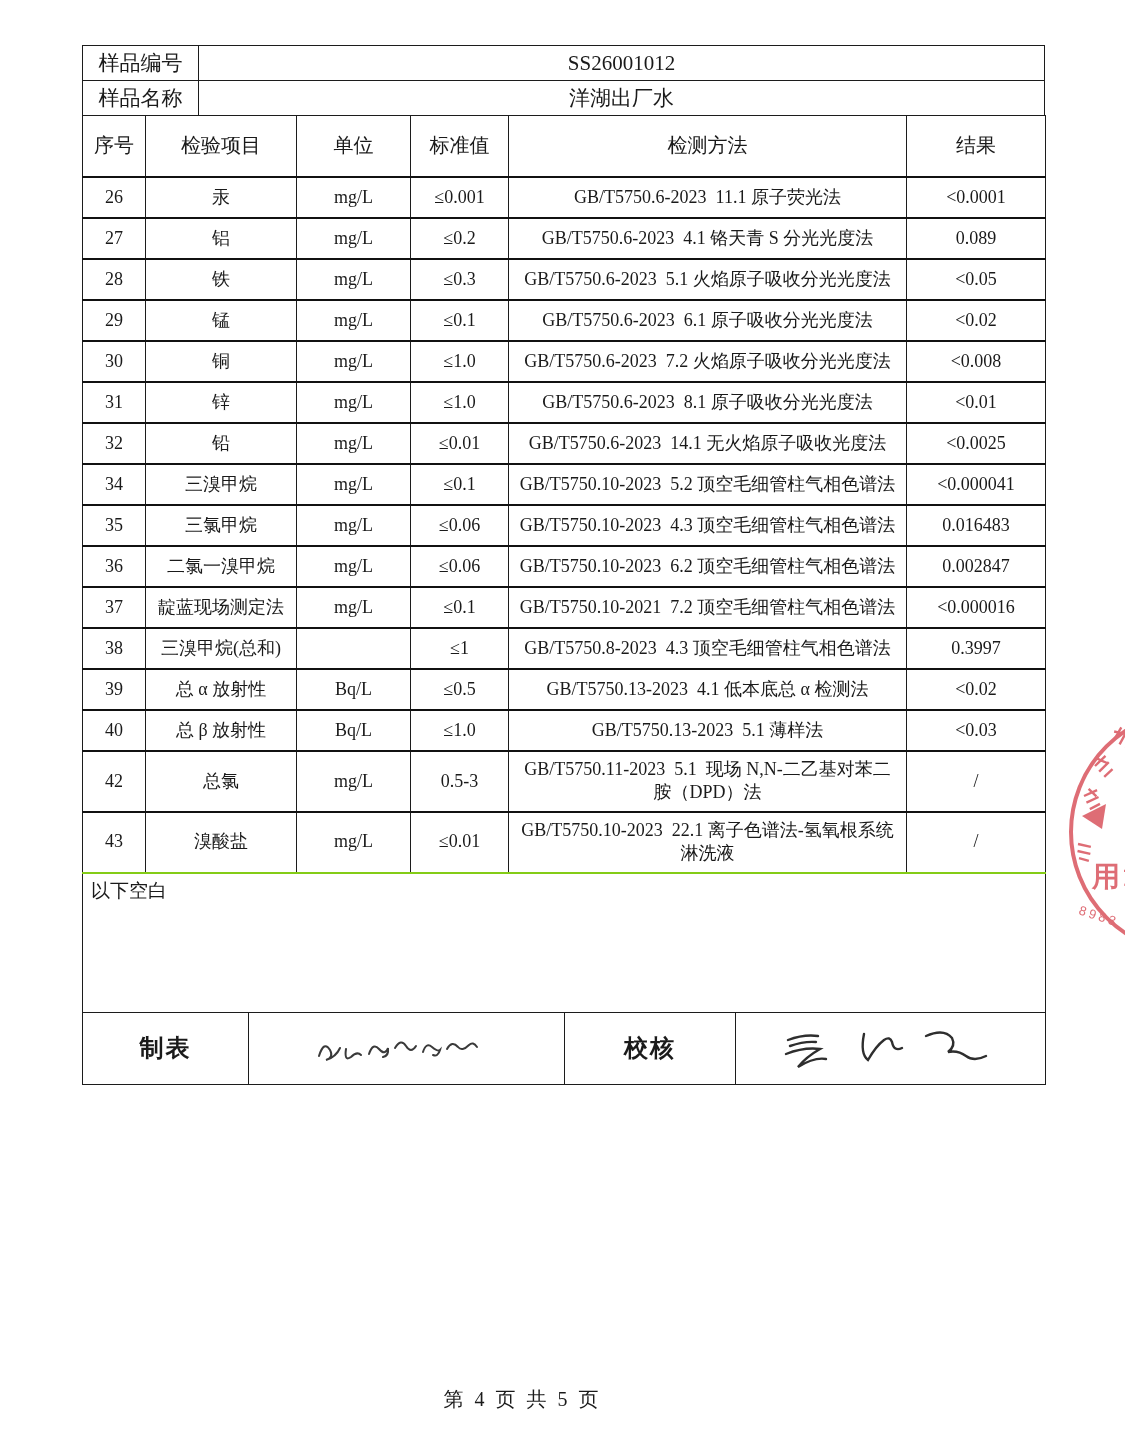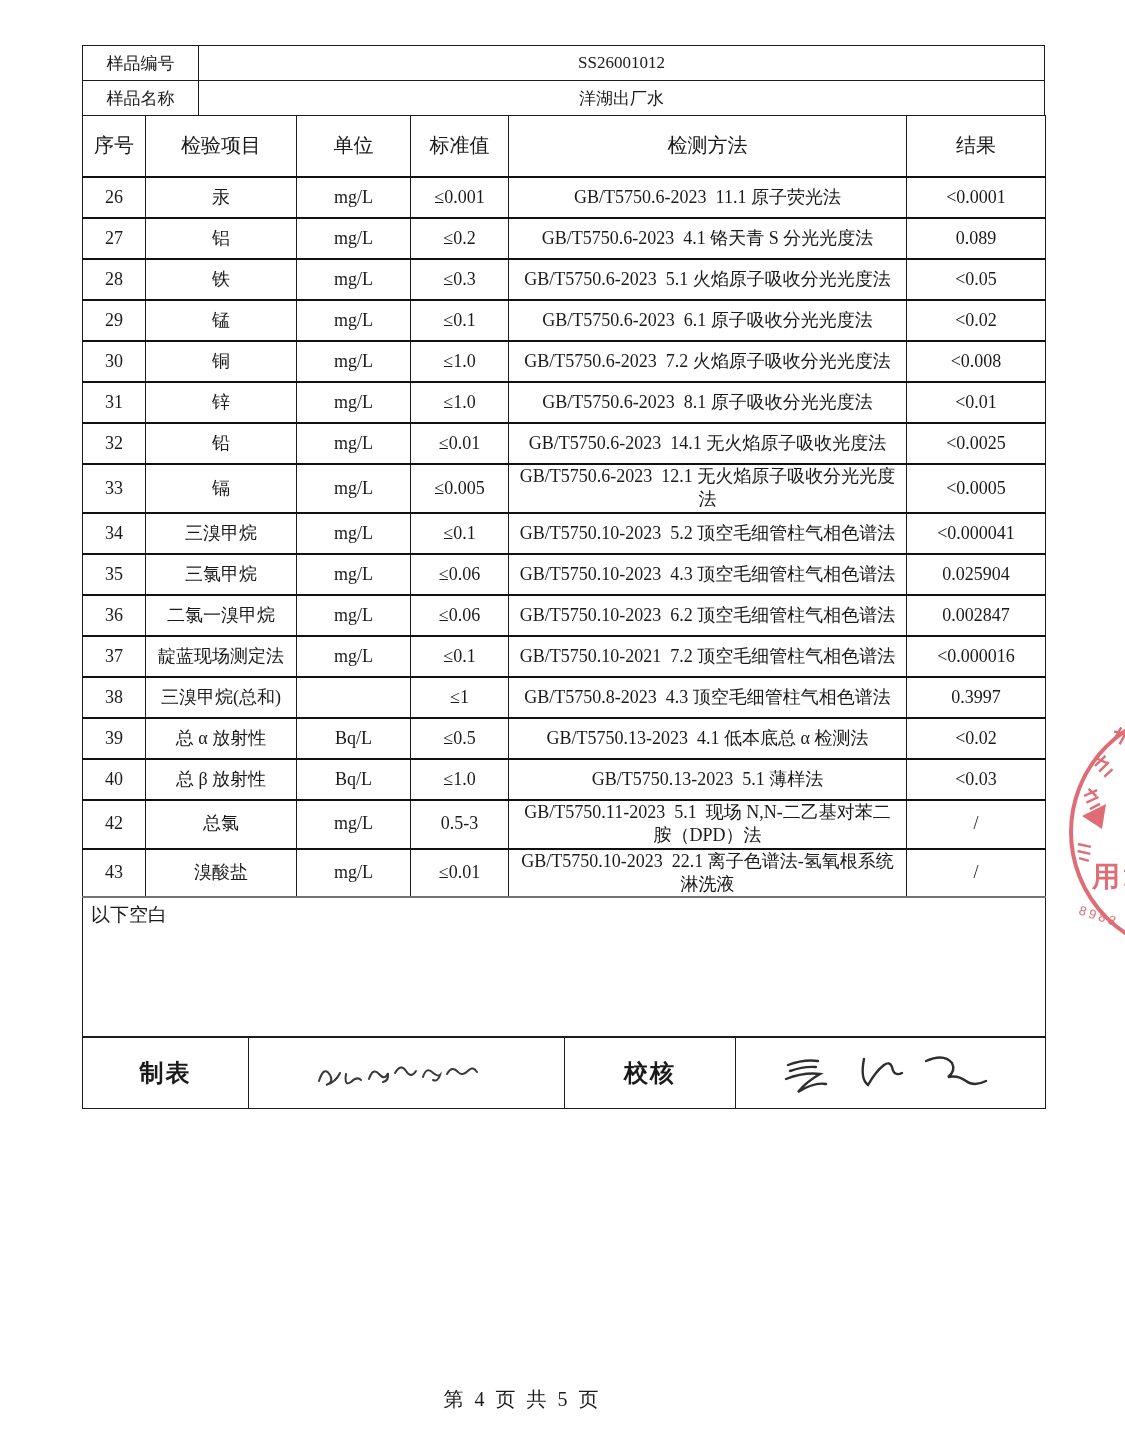--- a/index.html
+++ b/index.html
@@ -11,33 +11,33 @@
     overflow: hidden;
     font-family: "Liberation Serif", "DejaVu Serif", serif;
     color: #1a1a1a;
   }
   .doc { position: absolute; left: 82px; top: 45px; width: 963px; }
 
   table { border-collapse: collapse; width: 963px; table-layout: fixed; }
   td, th { border: 1.5px solid #1c1c1c; text-align: center; vertical-align: middle; font-weight: normal; }
 
   
-  .sample-table td { height: 35px; font-size: 17px; }
+  .sample-table td { height: 35px; font-size: 21px; }
   .sample-table .lbl { width: 116px; }
 
   
   .main { margin-top: -1.5px; }
   .main th { height: 62px; font-size: 20px; }
   .main td { height: 41px; font-size: 18px; padding: 2px 3px; line-height: 1.3; }
-  .main td.method { white-space: pre-wrap; padding: 0 10px; }
+  .main td.method { white-space: pre-wrap; padding: 6px 10px; }
   .sep-top td, .sep-top th { border-top: 2px solid #111; }
 
   .blank-row td {
     height: 140px; text-align: left; vertical-align: top;
-    padding: 5px 8px; font-size: 19px; border-top: 2px solid #737373;
+    padding: 5px 8px; font-size: 19px; border-top: 2px solid #84cc16;
   }
 
   
   .sign-table { margin-top: -1.5px; }
   .sign-table td { height: 72px; }
   .sign-table .role { font-size: 24px; font-weight: bold; letter-spacing: 2px; }
   .sig-cell svg { display:block; margin: 0 auto; }
 
   .page-footer {
     position: absolute; left: 0; top: 1386px; width: 1045px;
@@ -137,42 +137,34 @@
       </tr>
           <tr class="sep-top">
         <td>32</td>
         <td>铅</td>
         <td>mg/L</td>
         <td>≤0.01</td>
         <td class="method">GB/T5750.6-2023  14.1 无火焰原子吸收光度法</td>
         <td>&lt;0.0025</td>
       </tr>
           <tr class="sep-top">
-        <td>33</td>
-        <td>镉</td>
-        <td>mg/L</td>
-        <td>≤0.005</td>
-        <td class="method">GB/T5750.6-2023  12.1 无火焰原子吸收分光光度法</td>
-        <td>&lt;0.0005</td>
-      </tr>
-          <tr class="sep-top">
         <td>34</td>
         <td>三溴甲烷</td>
         <td>mg/L</td>
         <td>≤0.1</td>
         <td class="method">GB/T5750.10-2023  5.2 顶空毛细管柱气相色谱法</td>
         <td>&lt;0.000041</td>
       </tr>
           <tr class="sep-top">
         <td>35</td>
         <td>三氯甲烷</td>
         <td>mg/L</td>
         <td>≤0.06</td>
         <td class="method">GB/T5750.10-2023  4.3 顶空毛细管柱气相色谱法</td>
-        <td>0.025904</td>
+        <td>0.016483</td>
       </tr>
           <tr class="sep-top">
         <td>36</td>
         <td>二氯一溴甲烷</td>
         <td>mg/L</td>
         <td>≤0.06</td>
         <td class="method">GB/T5750.10-2023  6.2 顶空毛细管柱气相色谱法</td>
         <td>0.002847</td>
       </tr>
           <tr class="sep-top">

